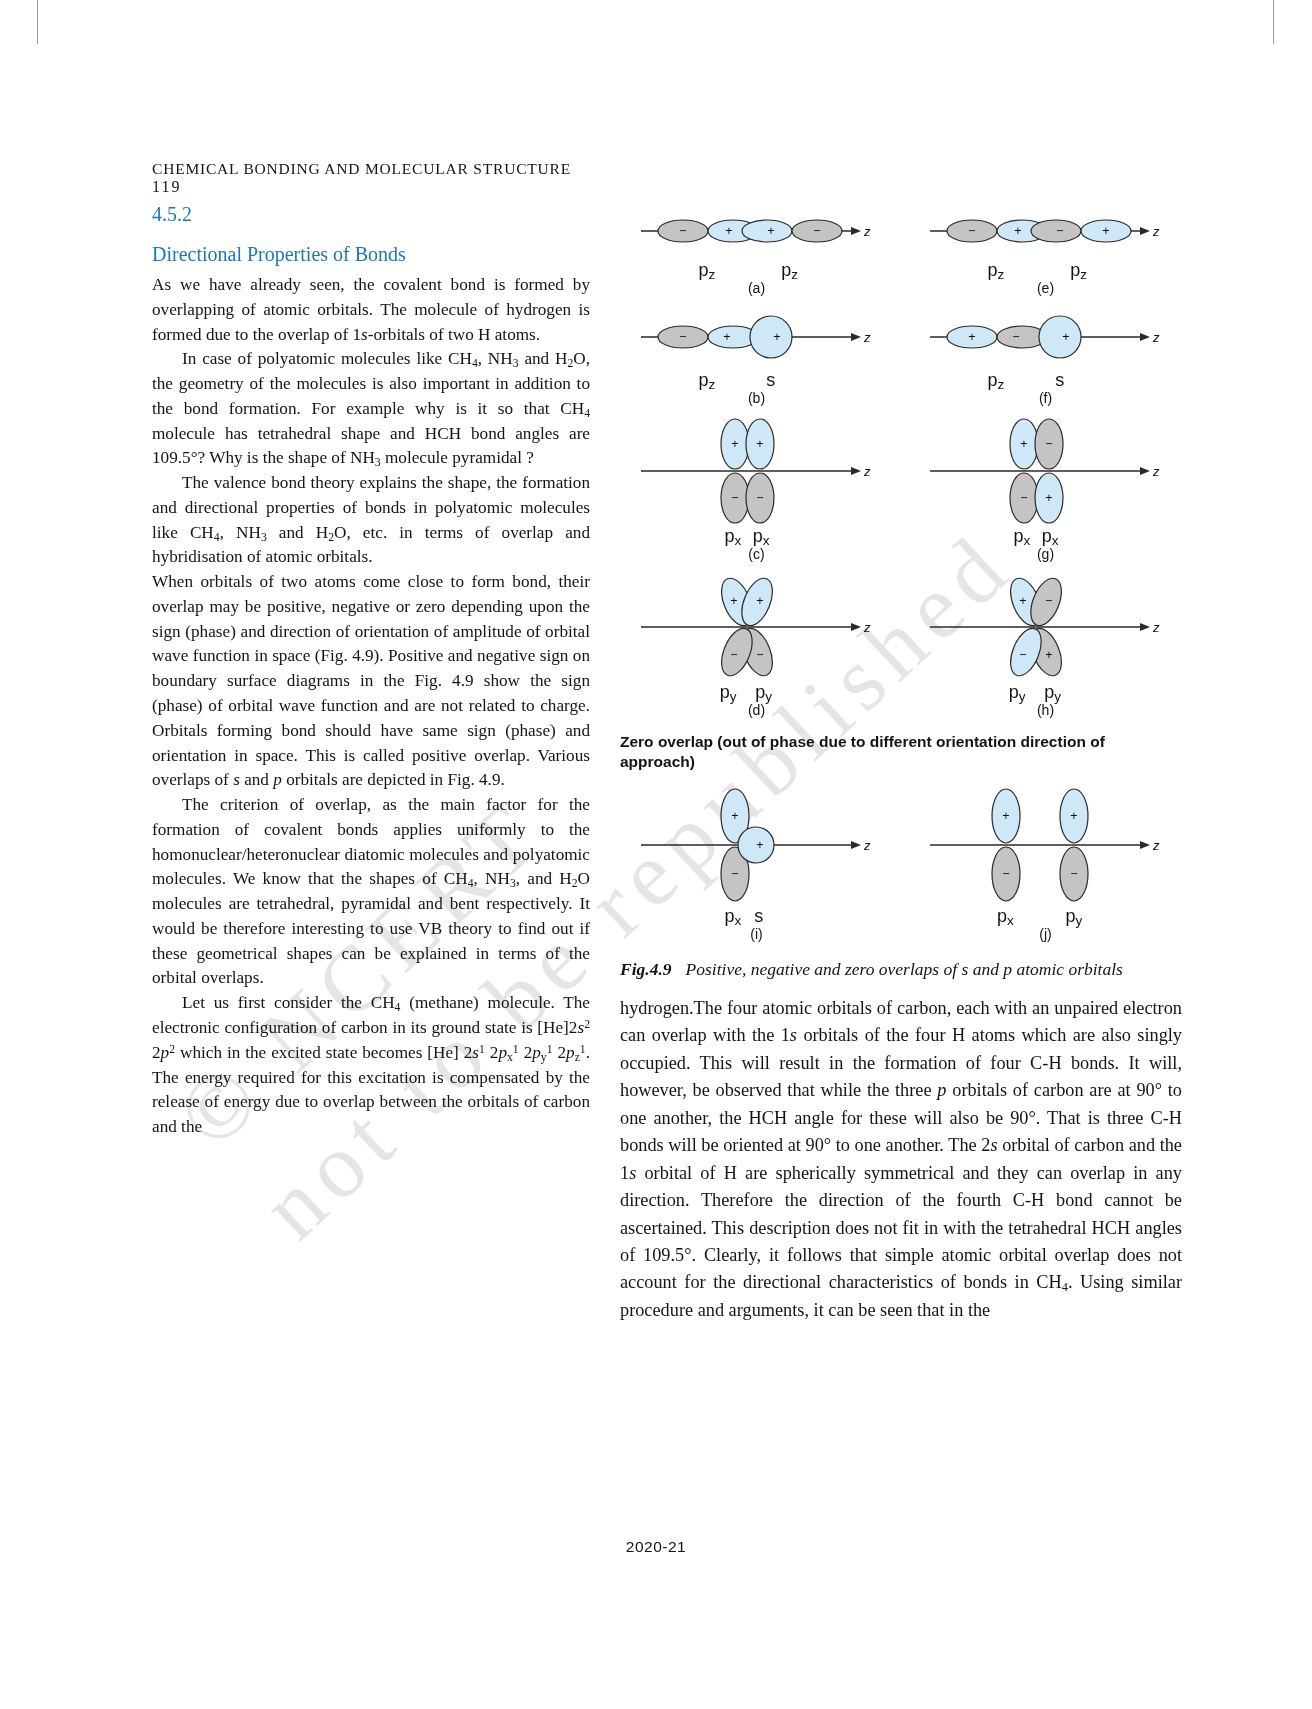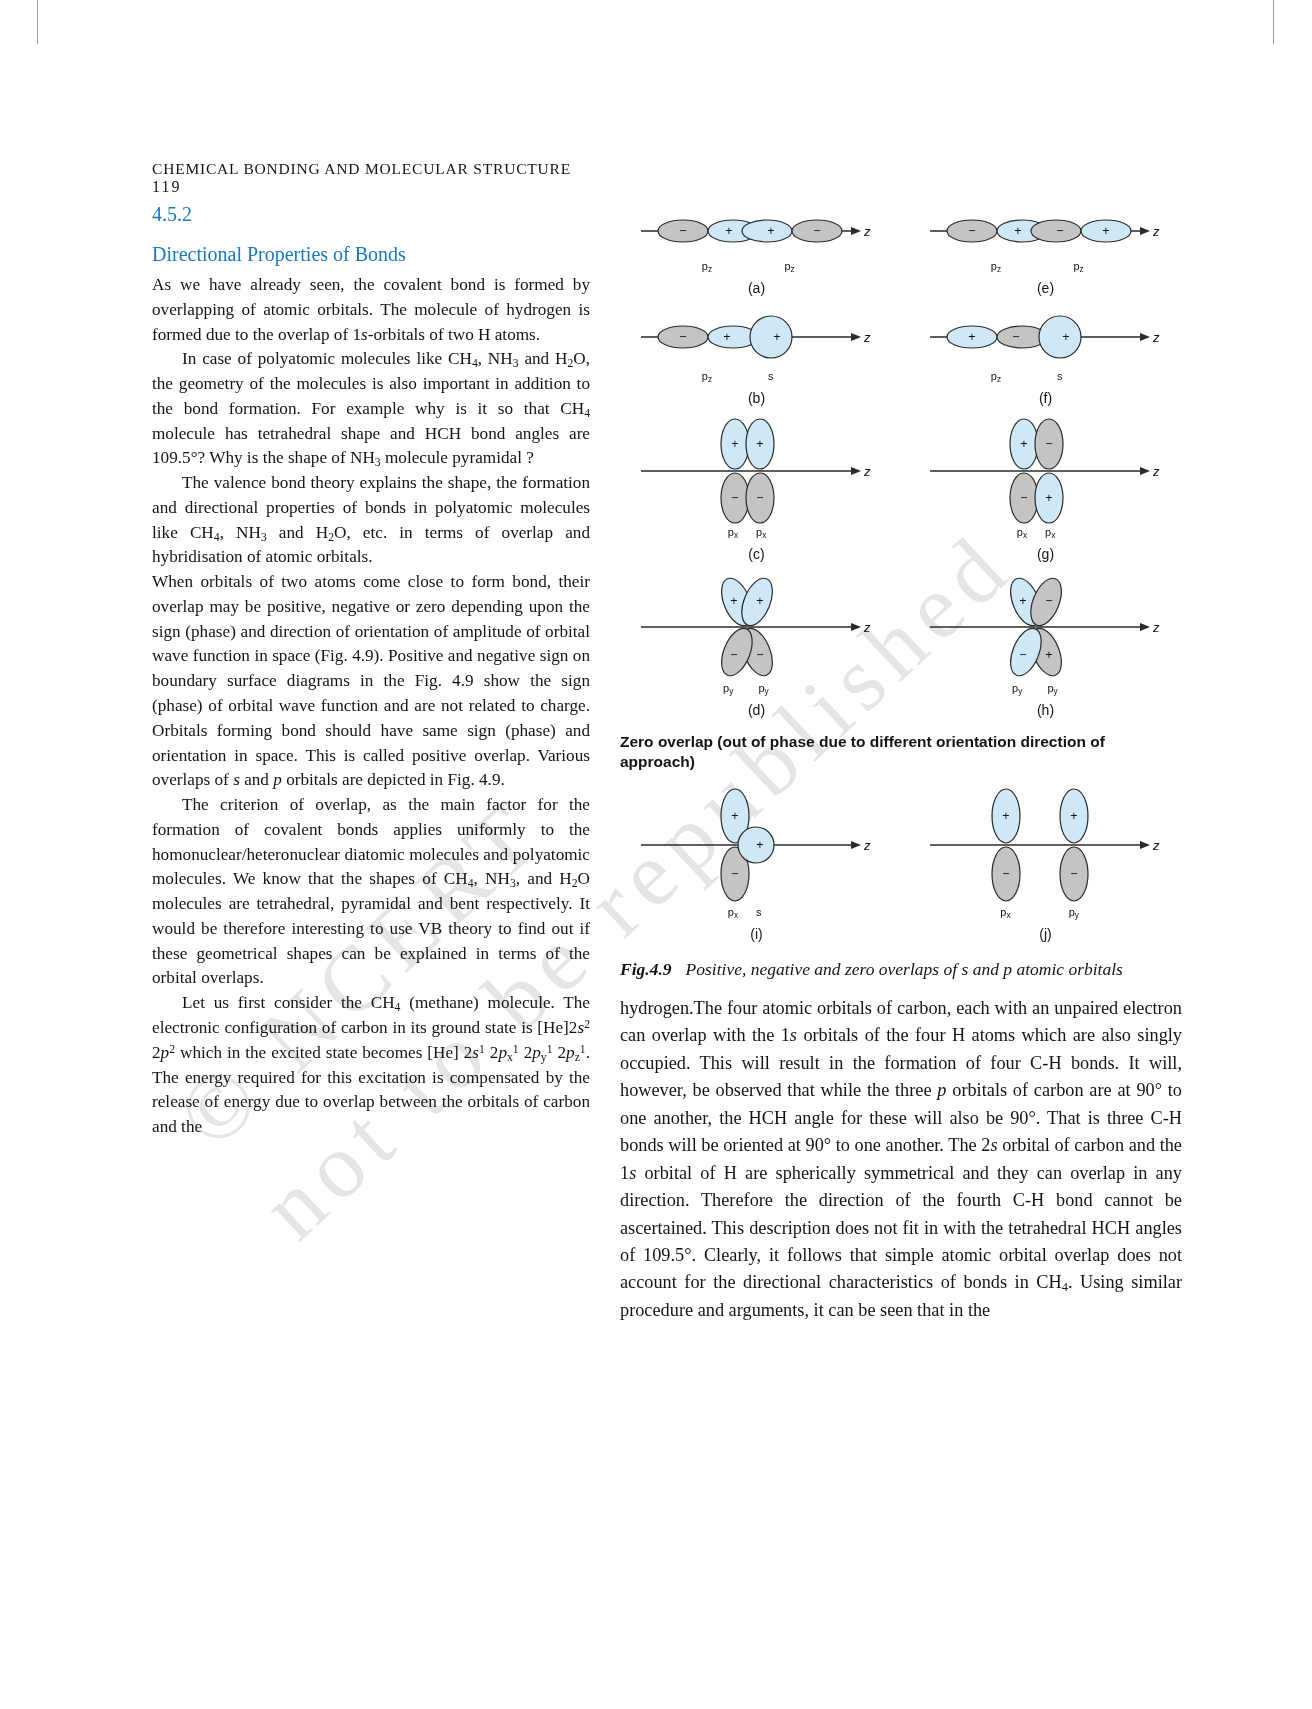--- a/index.html
+++ b/index.html
@@ -39,21 +39,21 @@
     font-family:"Liberation Sans", sans-serif; font-weight:bold; font-size:15.5px;
     text-align:center; line-height:1.25; margin-bottom:10px;
   }
   .figheaders .fh { max-width:200px; margin:0 auto; }
   .fig-grid {
     display:grid; grid-template-columns:1fr 1fr; column-gap:16px; row-gap:8px;
     justify-items:center;
   }
   .orbcell { display:flex; flex-direction:column; align-items:center; }
   .lblrow { position:relative; width:236px; height:17px;
-    font-family:"Liberation Sans", sans-serif; font-size:11px;text-align:center; }
+    font-family:"Liberation Sans", sans-serif; font-size:18px;text-align:center; }
   .olbl { position:absolute; top:0; transform:translateX(-50%); white-space:nowrap; }
   .olbl sub { font-size:75%; }
   .dcap { font-family:"Liberation Sans", sans-serif; font-size:14px; margin-top:3px; }
 
   .ax  { stroke:#2a2a2a; stroke-width:1.3; }
   .ah  { fill:#2a2a2a; }
   .axl { font:italic 13px "Liberation Sans", sans-serif; fill:#111; }
   .pos { fill:var(--lobe_positive,#cfe8f8); stroke:#2a2a2a; stroke-width:1.2; }
   .neg { fill:var(--lobe_negative,#c4c4c4); stroke:#2a2a2a; stroke-width:1.2; }
   .sgn { font:12.5px "Liberation Sans", sans-serif; fill:#111; text-anchor:middle; }
@@ -339,13 +339,14 @@
 
       <div class="figcap">
         <span class="lab">Fig.4.9</span>
         <span class="txt">Positive, negative and zero overlaps of <i>s</i> and <i>p</i> atomic orbitals</span>
       </div>
 
       <p class="rcont">hydrogen.The four atomic orbitals of carbon, each with an unpaired electron can overlap with the 1<i>s</i> orbitals of the four H atoms which are also singly occupied. This will result in the formation of four C-H bonds. It will, however, be observed that while the three <i>p</i> orbitals of carbon are at 90° to one another, the HCH angle for these will also be 90°. That is three C-H bonds will be oriented at 90° to one another. The 2<i>s</i> orbital of carbon and the 1<i>s</i> orbital of H are spherically symmetrical and they can overlap in any direction. Therefore the direction of the fourth C-H bond cannot be ascertained. This description does not fit in with the tetrahedral HCH angles of 109.5°. Clearly, it follows that simple atomic orbital overlap does not account for the directional characteristics of bonds in CH<sub>4</sub>. Using similar procedure and arguments, it can be seen that in the</p>
     </div>
   </div>
 
+  <div class="footer">2020-21</div>
 </div>
 
 </body></html>

